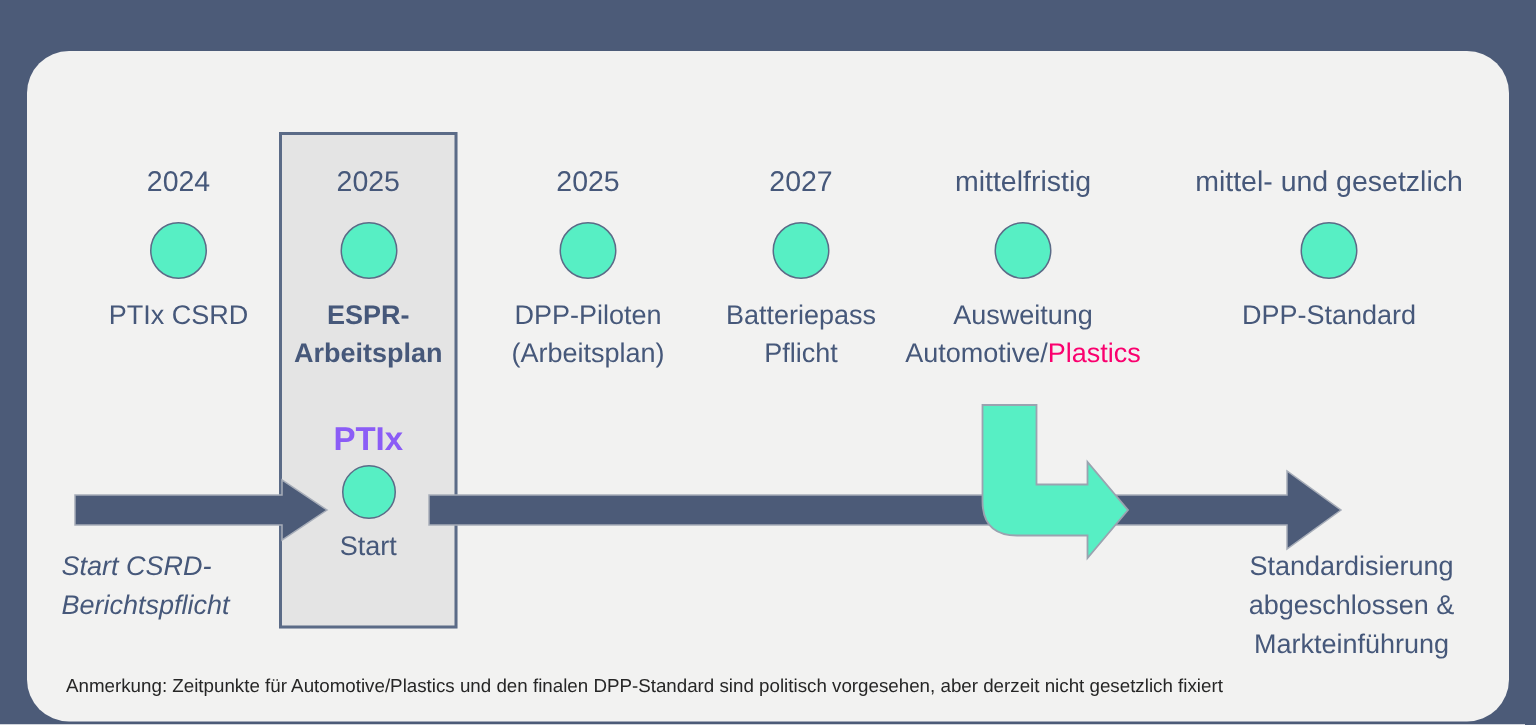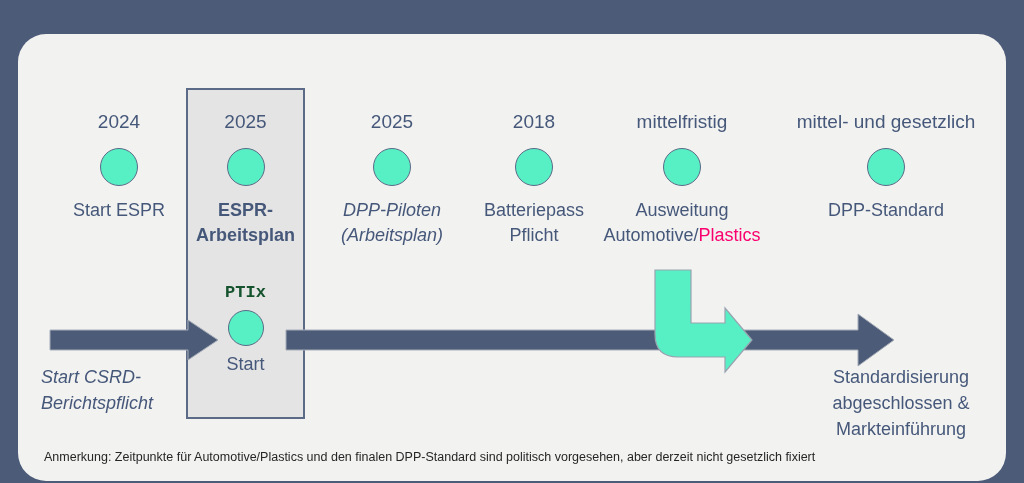--- a/index.html
+++ b/index.html
@@ -94,39 +94,38 @@
   #ms-0 { left: 21px;  top: 76px; width: 160px; }
   #ms-1 { left: 168px; top: 76px; width: 119px; }
   #ms-2 { left: 296px; top: 76px; width: 156px; }
   #ms-3 { left: 446px; top: 76px; width: 140px; }
   #ms-4 { left: 578px; top: 76px; width: 172px; }
   #ms-5 { left: 762px; top: 76px; width: 212px; }
 
   
   #ms-0 .ms-label { width: 170px; }
   #ms-1 .ms-label { width: 125px; font-weight: bold; }
-  #ms-2 .ms-label { width: 160px; font-style: italic; }
+  #ms-2 .ms-label { width: 160px; }
   #ms-3 .ms-label { width: 140px; }
   #ms-4 .ms-label { width: 190px; }
   #ms-5 .ms-label { width: 120px; }
 
   
   #ptix-group {
     position: absolute;
     left: 168px;
     top: 248px;
     width: 119px;
     text-align: center;
   }
   #ptix-title {
-    font-size: 17px;
+    font-size: 22px;
     font-weight: bold;
-    color: #14532d;
+    color: #8b5cf6;
     line-height: 22px;
-    font-family: Liberation Mono, monospace;
   }
   #ptix-dot {
     margin: 6px auto 0 auto;
     width: 36px;
     height: 36px;
     border-radius: 50%;
     background: #57efc4;
     border: 1.5px solid #5b6b87;
     box-sizing: border-box;
   }
@@ -188,37 +187,37 @@
 <body>
 
 <div id="frame">
   <div id="panel">
 
     <div id="highlight-box"></div>
 
     <div class="milestone" id="ms-0">
       <div class="ms-year">2024</div>
       <div class="ms-dot"></div>
-      <div class="ms-label">Start ESPR</div>
+      <div class="ms-label">PTIx CSRD</div>
     </div>
 
     <div class="milestone" id="ms-1">
       <div class="ms-year">2025</div>
       <div class="ms-dot"></div>
       <div class="ms-label">ESPR-Arbeitsplan</div>
     </div>
 
     <div class="milestone" id="ms-2">
       <div class="ms-year">2025</div>
       <div class="ms-dot"></div>
       <div class="ms-label">DPP-Piloten (Arbeitsplan)</div>
     </div>
 
     <div class="milestone" id="ms-3">
-      <div class="ms-year">2018</div>
+      <div class="ms-year">2027</div>
       <div class="ms-dot"></div>
       <div class="ms-label">Batteriepass Pflicht</div>
     </div>
 
     <div class="milestone" id="ms-4">
       <div class="ms-year">mittelfristig</div>
       <div class="ms-dot"></div>
       <div class="ms-label"><span>Ausweitung Automotive/</span><span class="accent">Plastics</span></div>
     </div>
 

